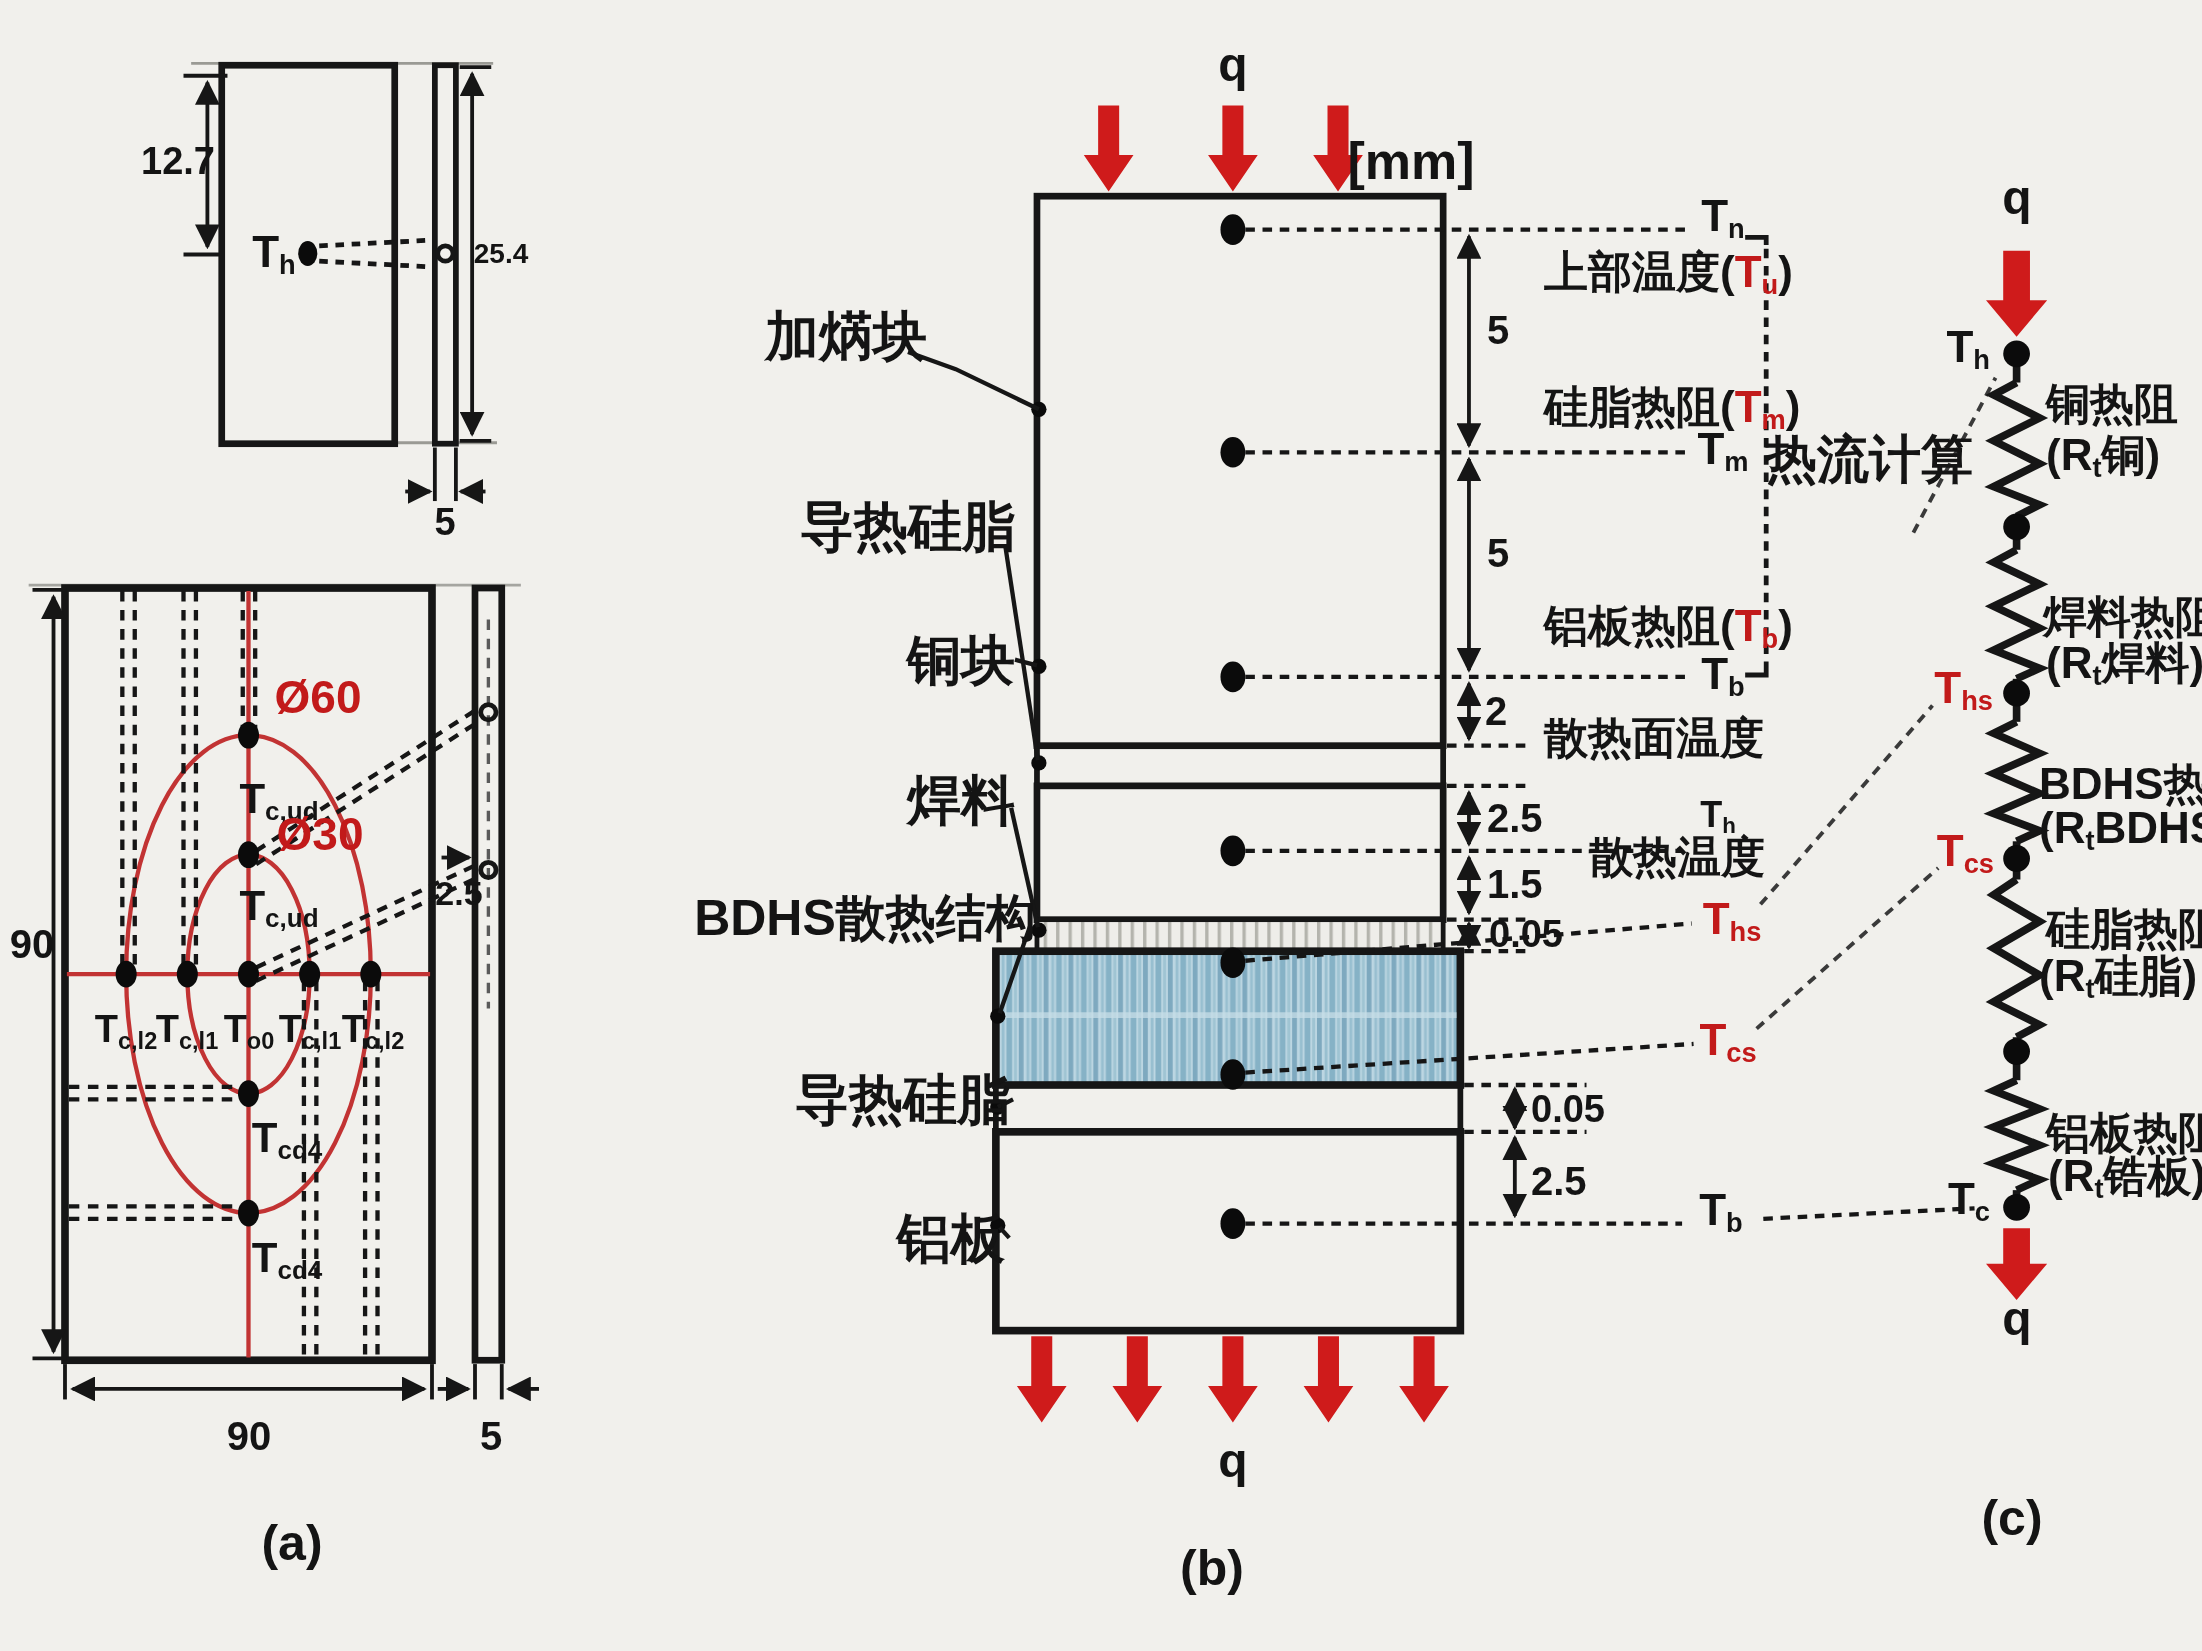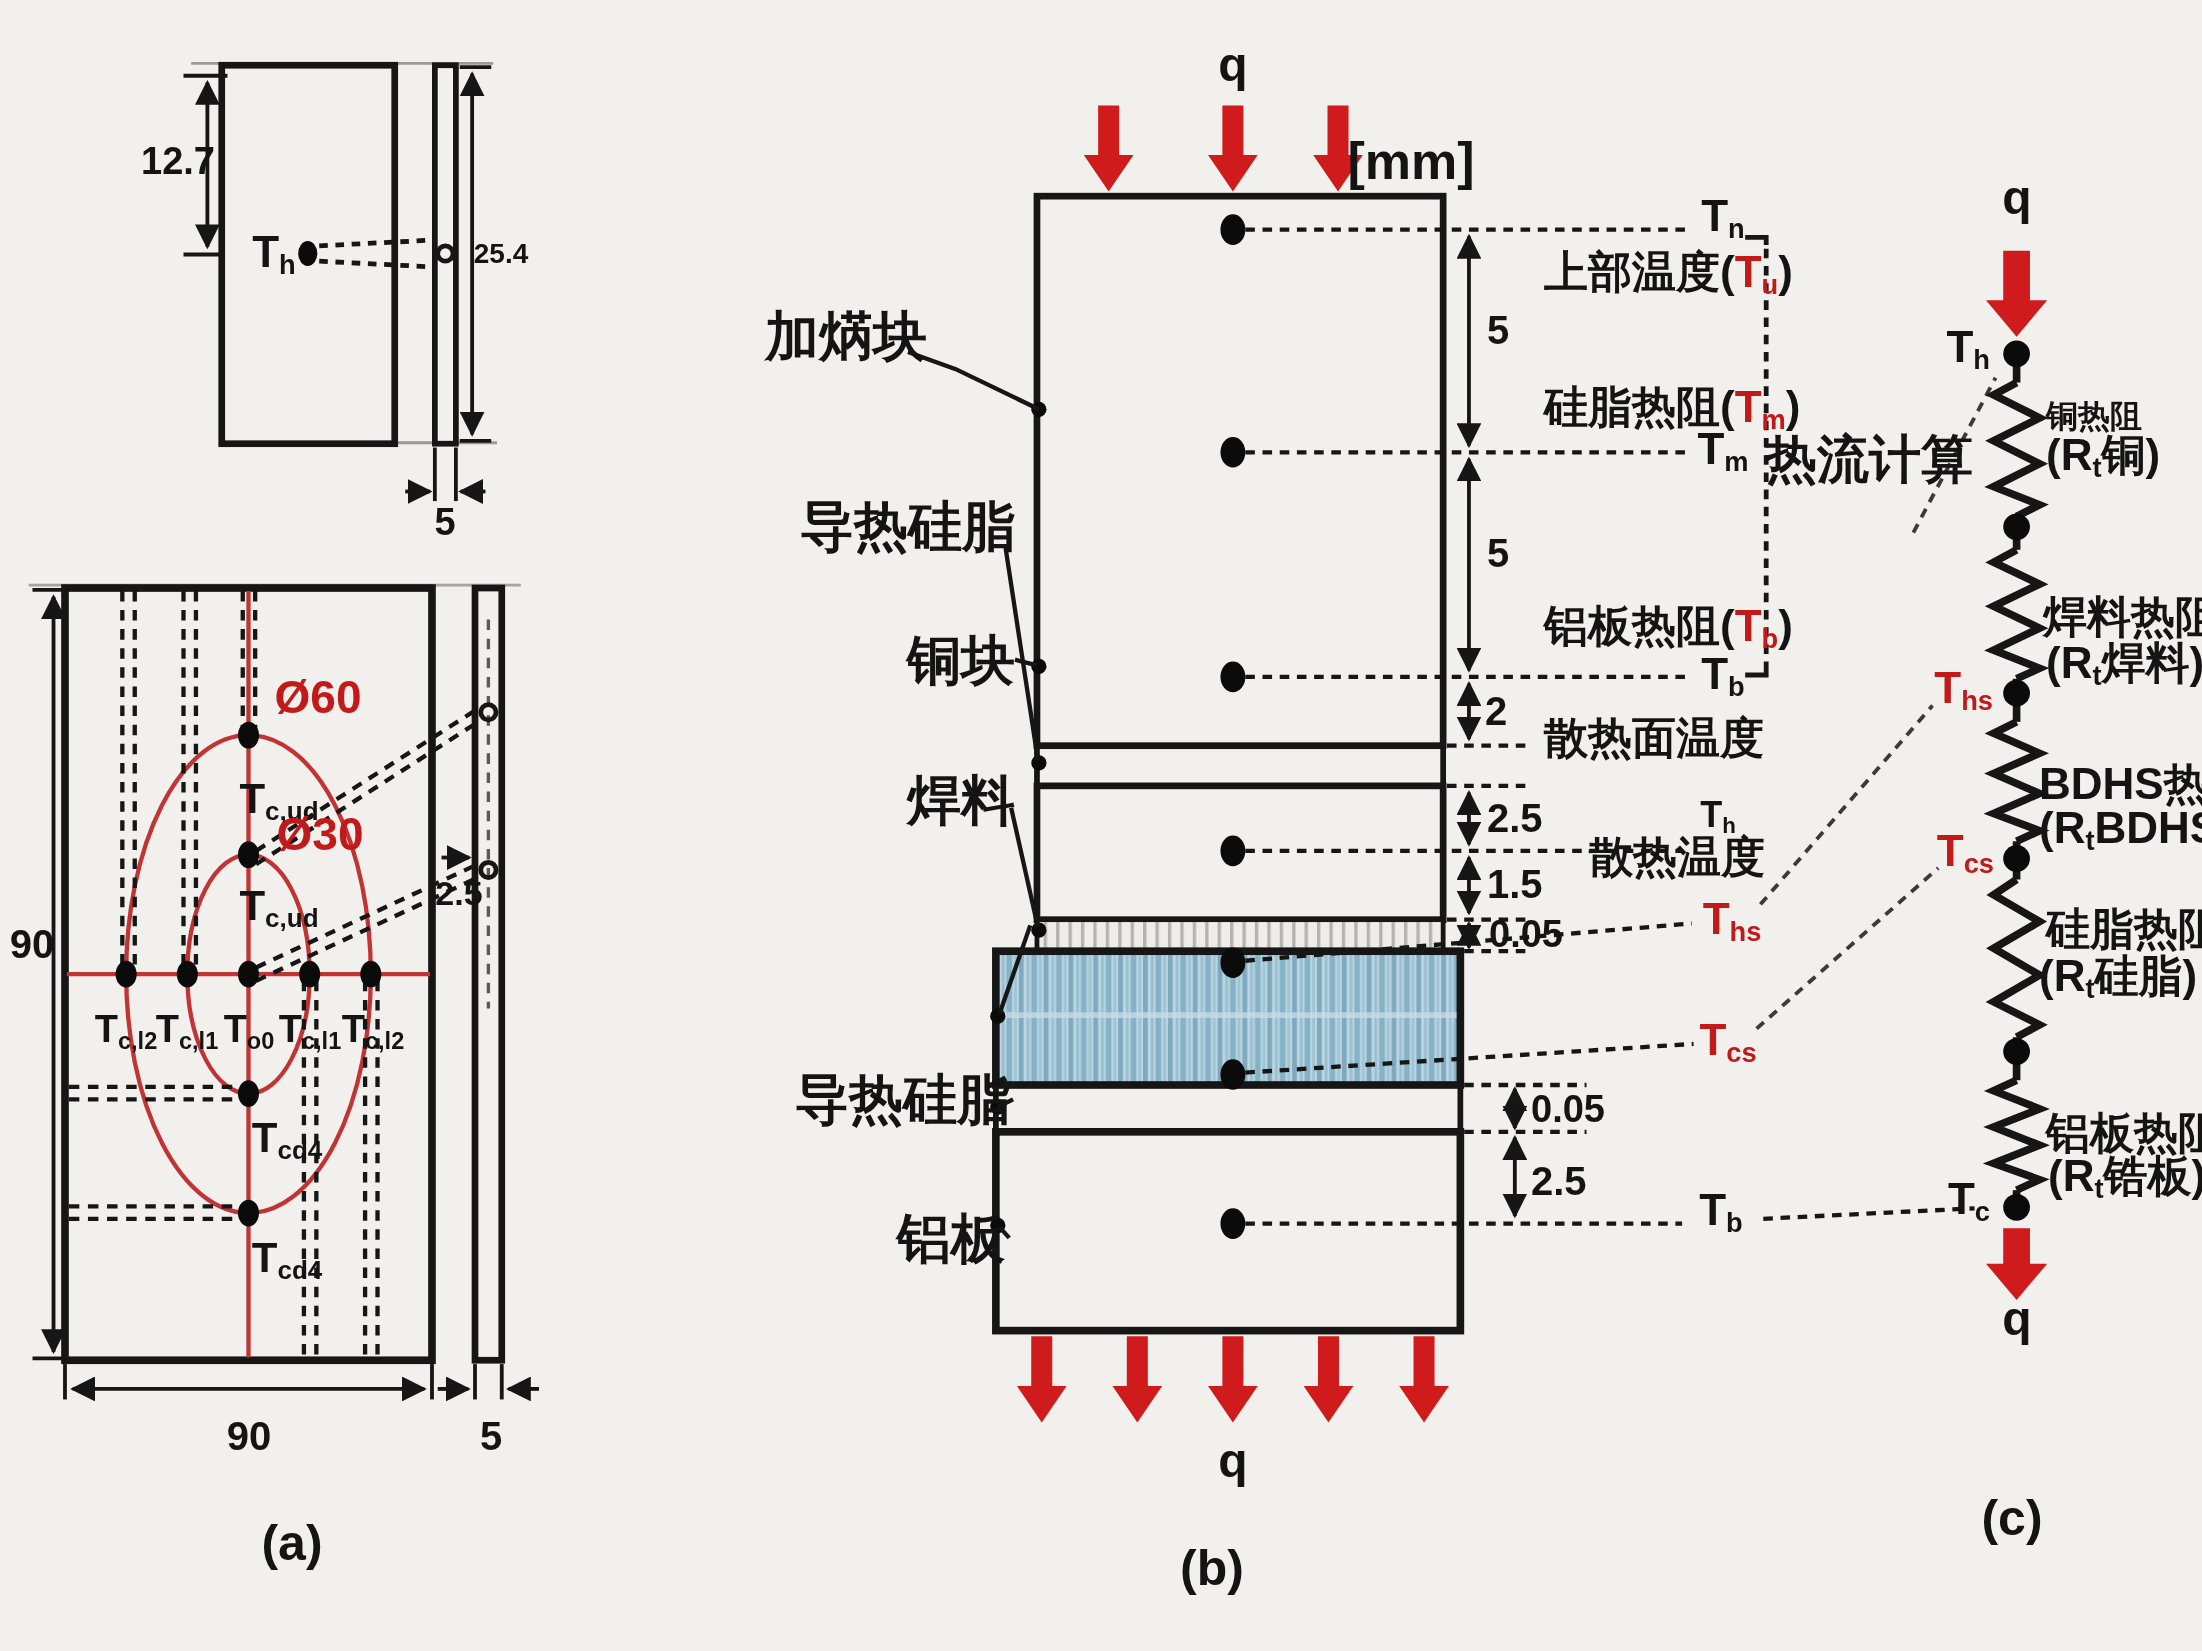--- a/index.html
+++ b/index.html
@@ -277,20 +277,21 @@
 <div class="lbl" style="left:491px;top:1436px;font-size:40px">5</div>
 <div class="lbl" style="left:459px;top:893px;font-size:34px">2.5</div>
 <div class="lbl" style="left:292px;top:1543px;font-size:50px">(a)</div>
 
 <div class="lbl" style="left:1233px;top:65px;font-size:48px">q</div>
 <div class="lbl" style="left:1411px;top:161px;font-size:52px">[mm]</div>
 <div class="lbl" style="left:846px;top:336px;font-size:54px">加焫块</div>
 <div class="lbl" style="left:908px;top:526px;font-size:54px">导热硅脂</div>
 <div class="lbl" style="left:961px;top:660px;font-size:54px">铜块</div>
 <div class="lbl" style="left:961px;top:800px;font-size:54px">焊料</div>
+<div class="lbl" style="left:865px;top:918px;font-size:50px">BDHS散热结构</div>
 <div class="lbl" style="left:903px;top:1099px;font-size:54px">导热硅脂</div>
 <div class="lbl" style="left:951px;top:1238px;font-size:54px">铝板</div>
 
 <div class="lbl" style="left:1723px;top:218px;font-size:44px"><span>T</span><span class="s">n</span></div>
 <div class="lbl la" style="left:1544px;top:274px;font-size:44px"><span>上部温度(</span><span class="red">T</span><span class="s red">u</span><span>)</span></div>
 <div class="lbl la" style="left:1487px;top:330px;font-size:40px">5</div>
 <div class="lbl la" style="left:1544px;top:409px;font-size:44px"><span>硅脂热阻(</span><span class="red">T</span><span class="s red">m</span><span>)</span></div>
 <div class="lbl" style="left:1723px;top:451px;font-size:44px"><span>T</span><span class="s">m</span></div>
 <div class="lbl la" style="left:1487px;top:553px;font-size:40px">5</div>
 <div class="lbl la" style="left:1544px;top:628px;font-size:44px"><span>铝板热阻(</span><span class="red">T</span><span class="s red">b</span><span>)</span></div>
@@ -307,21 +308,21 @@
 <div class="lbl la" style="left:1531px;top:1109px;font-size:38px">0.05</div>
 <div class="lbl la" style="left:1531px;top:1181px;font-size:40px">2.5</div>
 <div class="lbl" style="left:1721px;top:1212px;font-size:44px"><span>T</span><span class="s">b</span></div>
 <div class="lbl" style="left:1233px;top:1461px;font-size:48px">q</div>
 <div class="lbl" style="left:1212px;top:1568px;font-size:50px">(b)</div>
 
 <div class="lbl" style="left:1869px;top:459px;font-size:52px">热流计算</div>
 
 <div class="lbl" style="left:2017px;top:198px;font-size:48px">q</div>
 <div class="lbl ra" style="left:1990px;top:349px;font-size:44px"><span>T</span><span class="s">h</span></div>
-<div class="lbl la" style="left:2046px;top:416px;font-size:32px">铜热阻</div>
+<div class="lbl la" style="left:2046px;top:404px;font-size:44px">铜热阻</div>
 <div class="lbl la" style="left:2046px;top:457px;font-size:44px"><span>(R</span><span class="s">t</span><span>铜)</span></div>
 <div class="lbl la" style="left:2043px;top:617px;font-size:44px">焊料热阻</div>
 <div class="lbl la" style="left:2046px;top:665px;font-size:44px"><span>(R</span><span class="s">t</span><span>焊料)</span></div>
 <div class="lbl ra" style="left:1993px;top:690px;font-size:44px"><span class="red">T</span><span class="s red">hs</span></div>
 <div class="lbl la" style="left:2039px;top:784px;font-size:44px">BDHS热阻</div>
 <div class="lbl la" style="left:2039px;top:830px;font-size:44px"><span>(R</span><span class="s">t</span><span>BDHS)</span></div>
 <div class="lbl ra" style="left:1994px;top:853px;font-size:44px"><span class="red">T</span><span class="s red">cs</span></div>
 <div class="lbl la" style="left:2046px;top:929px;font-size:44px">硅脂热阻</div>
 <div class="lbl la" style="left:2039px;top:978px;font-size:44px"><span>(R</span><span class="s">t</span><span>硅脂)</span></div>
 <div class="lbl la" style="left:2046px;top:1133px;font-size:44px">铝板热阻</div>

